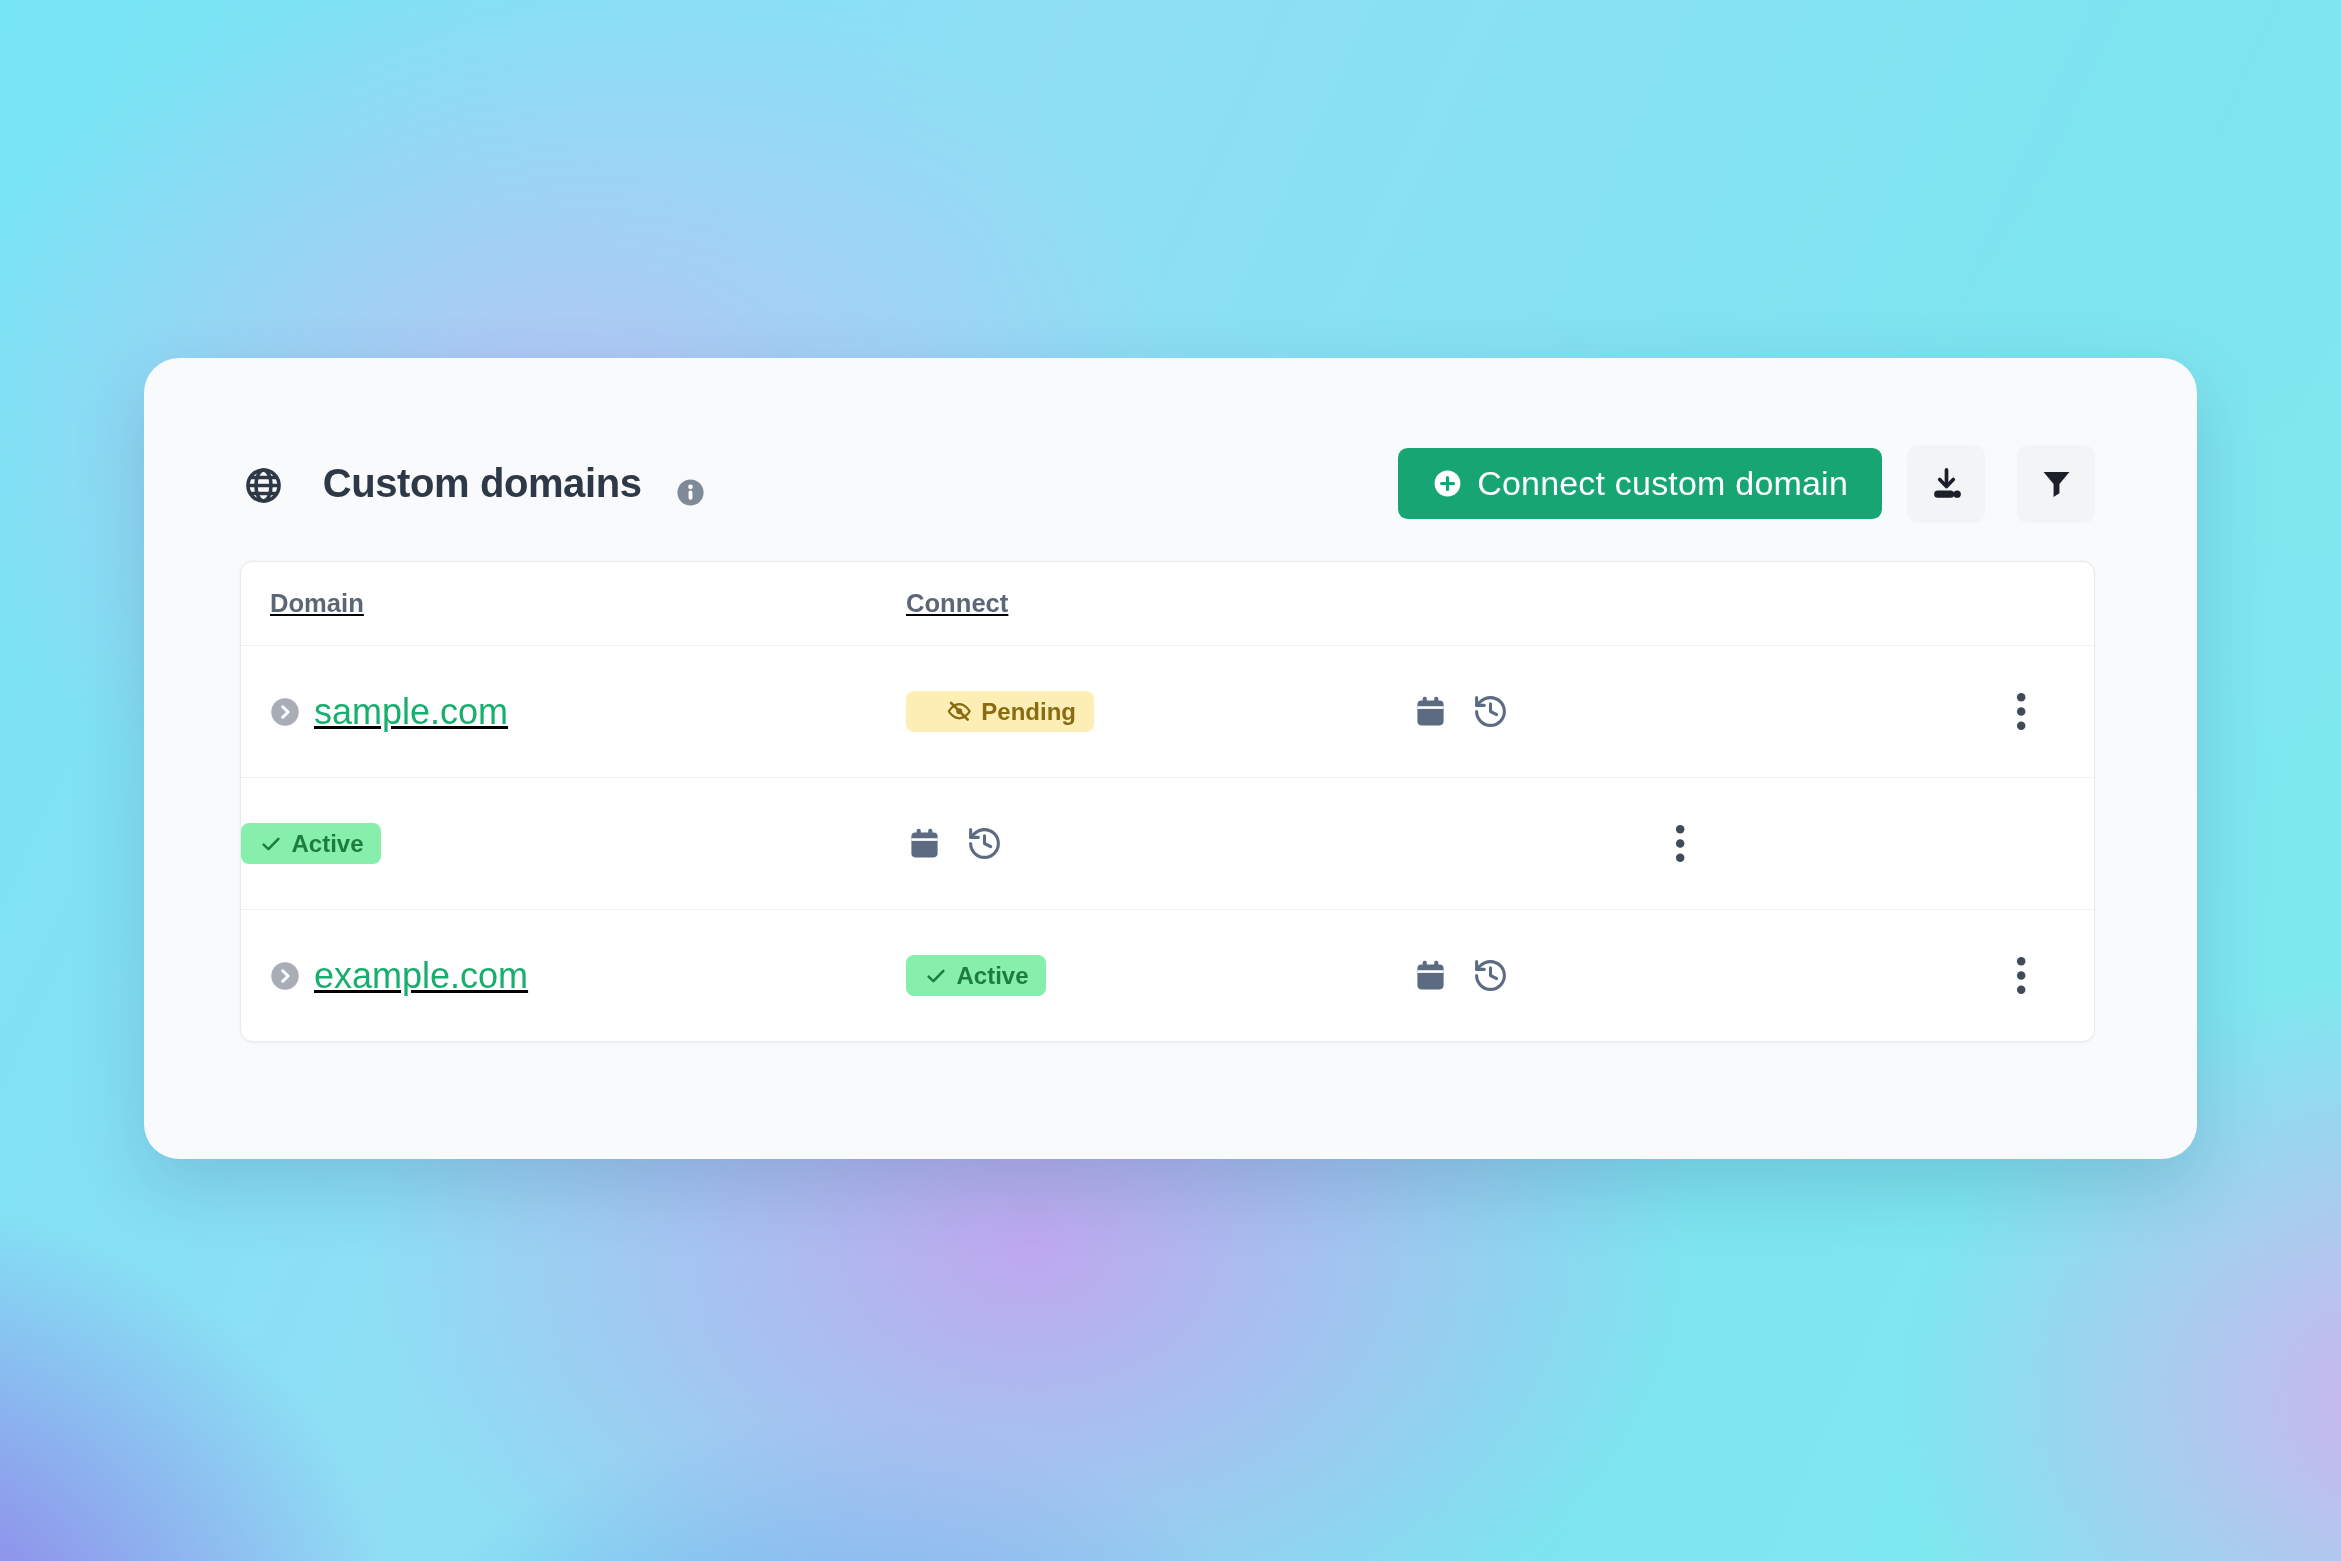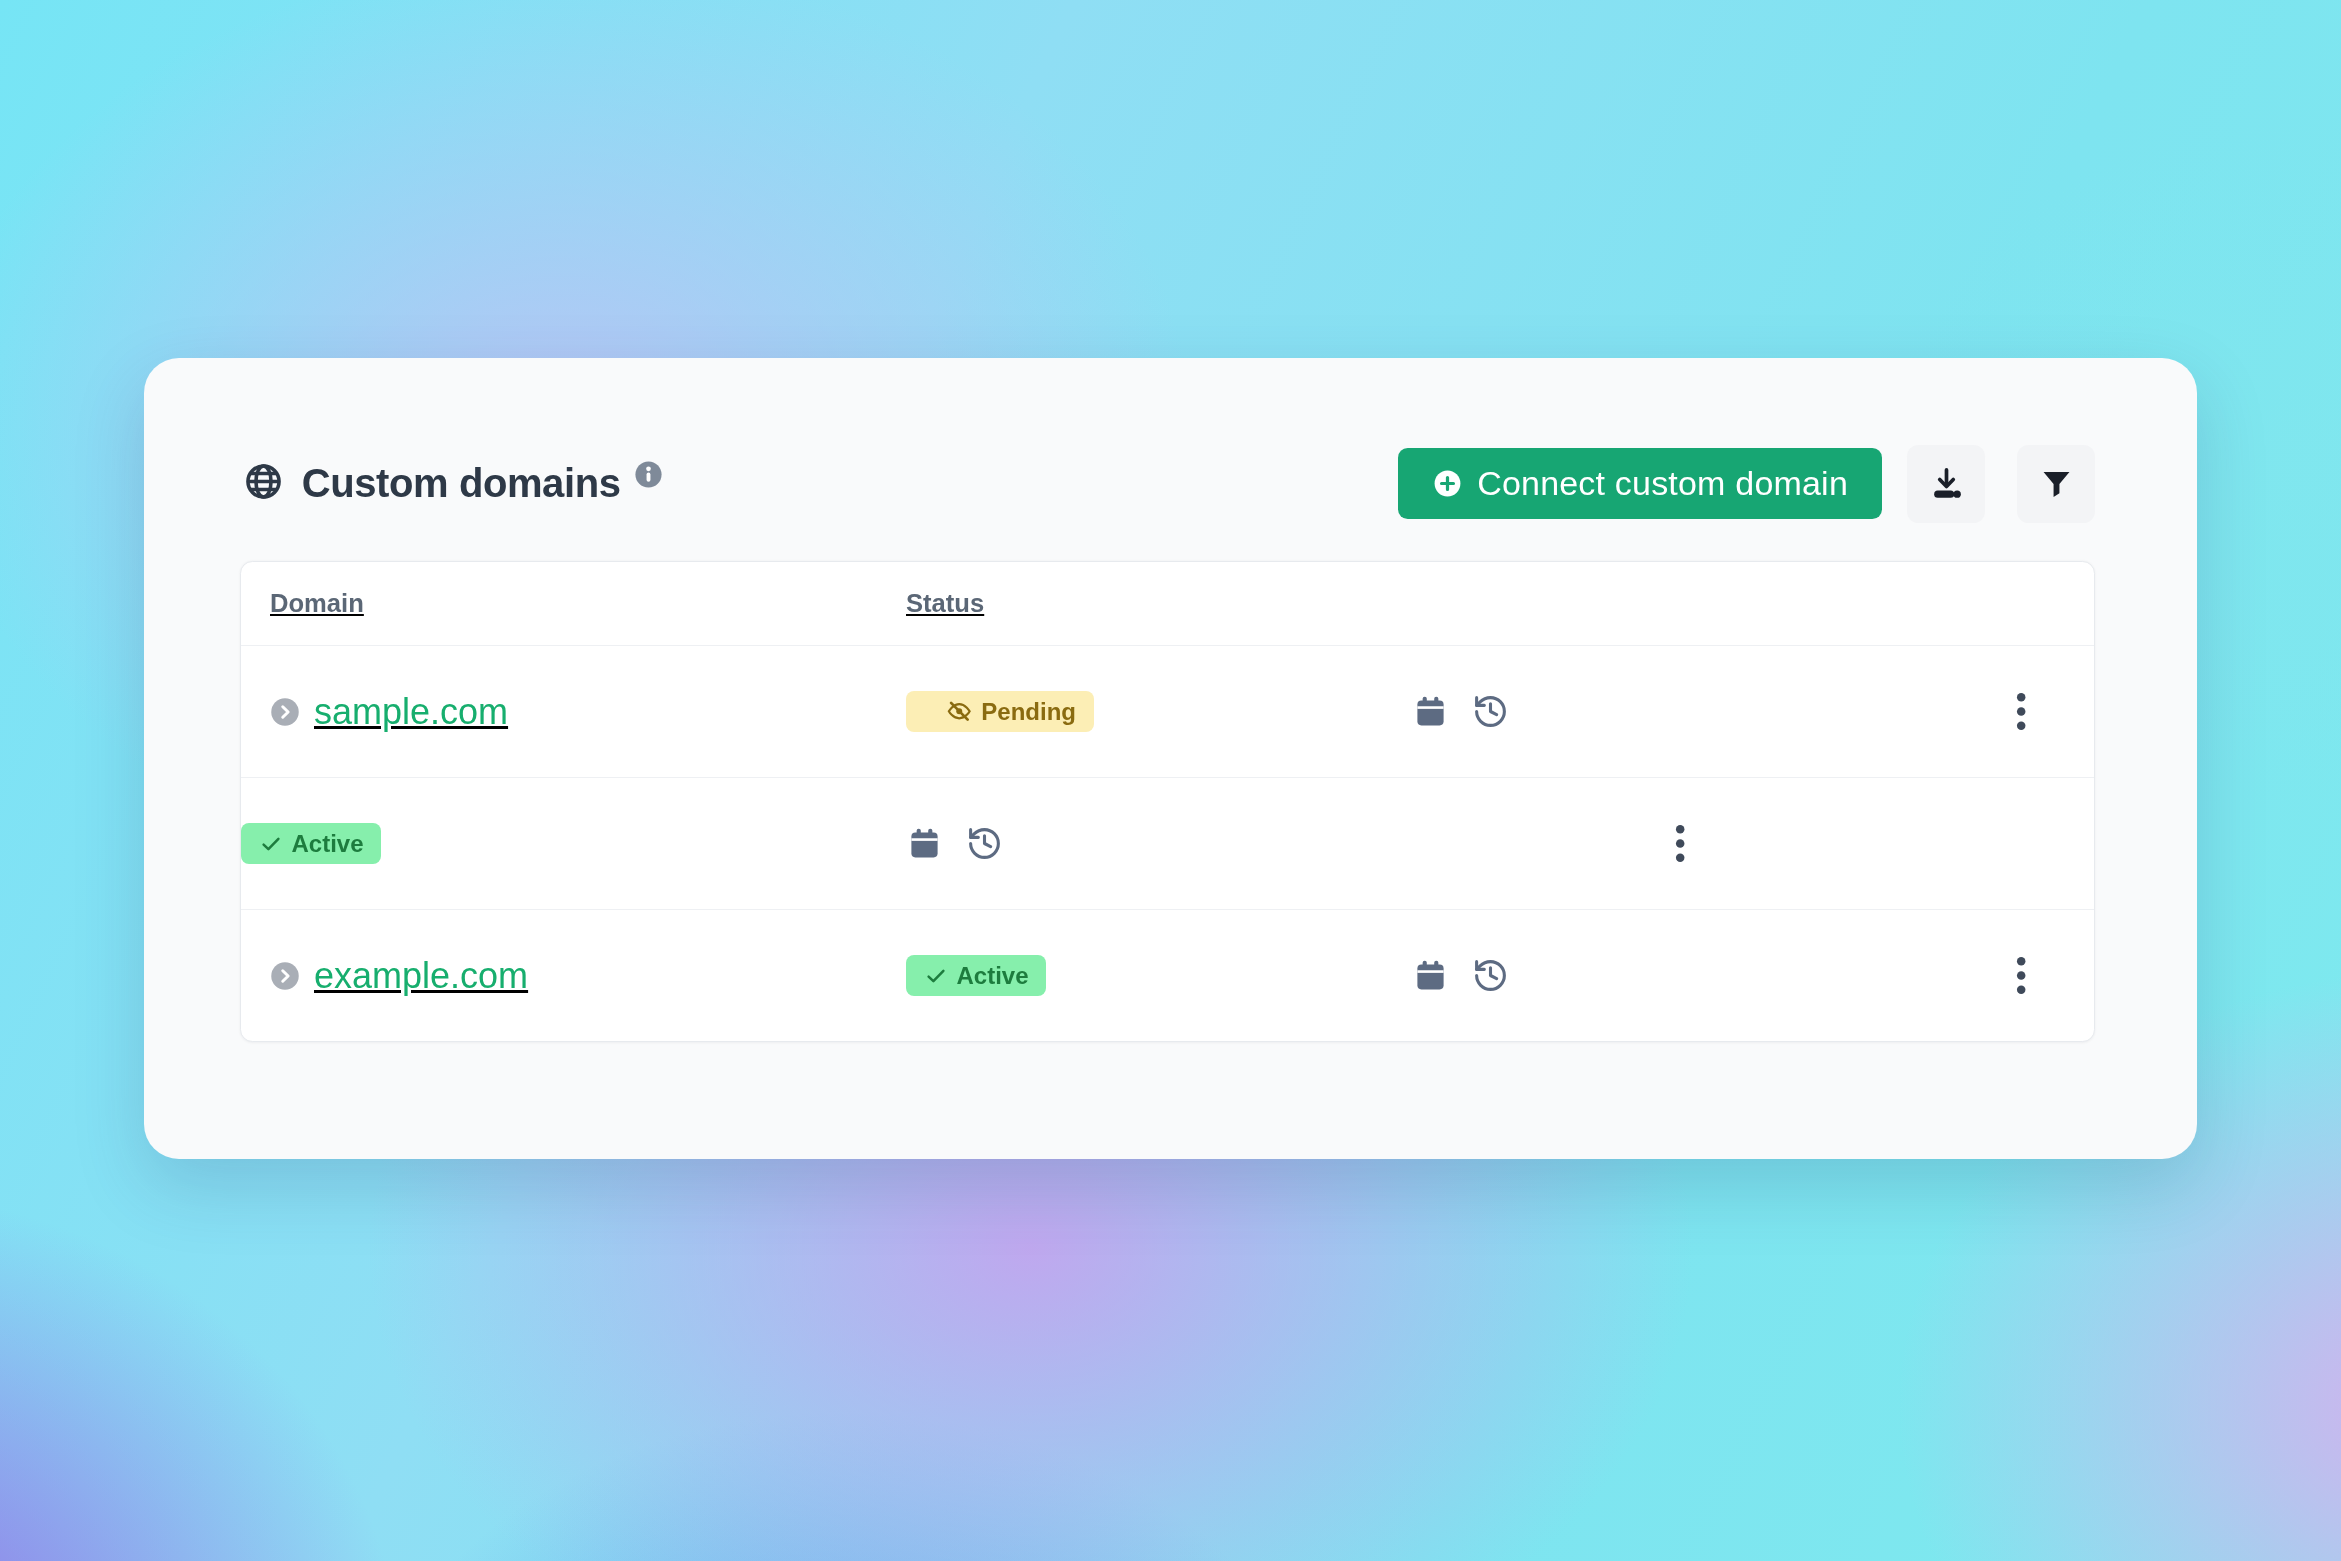--- a/index.html
+++ b/index.html
@@ -27,21 +27,21 @@
     box-shadow: 0 26.5px 71px rgba(35, 55, 110, 0.18);
   }
 
   
   .card-header {
     position: absolute;
     left: 99px; right: 102px; top: 85px;
     height: 81px;
     display: flex; align-items: center; justify-content: space-between;
   }
-  .header-left { display: flex; align-items: flex-start; }
+  .header-left { display: flex; align-items: flex-end; gap: 21px; }
   .globe { width: 41px; height: 41px; flex: 0 0 auto; }
   .page-title {
     margin-left: 17.7px;
     font-size: 40px; font-weight: 700;
     color: #2e3947; letter-spacing: -0.4px;
   }
   .info-badge { width: 27px; height: 27px; margin-left: 14px; flex: 0 0 auto; }
 
   .header-right { display: flex; align-items: center; }
   .btn-connect {
@@ -165,21 +165,21 @@
         <svg viewBox="0 0 24 24">
           <path d="M3.6 4.6h16.8l-6.5 7.7v6.1l-3.8 2.4v-8.5z" fill="#1a1f29"></path>
         </svg>
       </button>
     </div>
   </div>
 
   <div class="table">
     <div class="thead">
       <div class="th th-domain">Domain</div>
-      <div class="th">Status</div>
+      <div class="th">Connect</div>
       <div></div>
         <div></div>
     </div>
 
     <div class="trow">
       <div class="cell-domain">
         <svg class="lead-ic" viewBox="0 0 24 24">
           <circle cx="12" cy="12" r="11" fill="#a9aeb6"></circle>
           <path d="M10.2 7.8 14.5 12l-4.3 4.2" stroke="#ffffff" stroke-width="2.4" stroke-linecap="round" stroke-linejoin="round" fill="none"></path>
         </svg>

